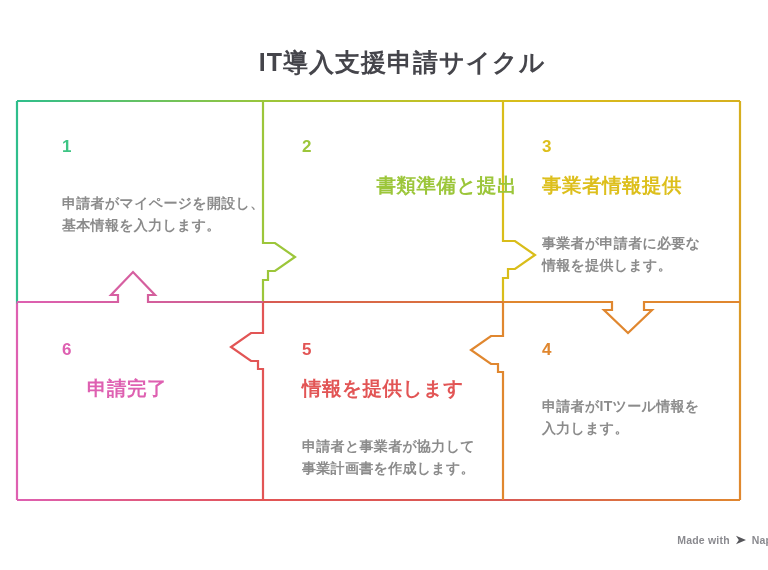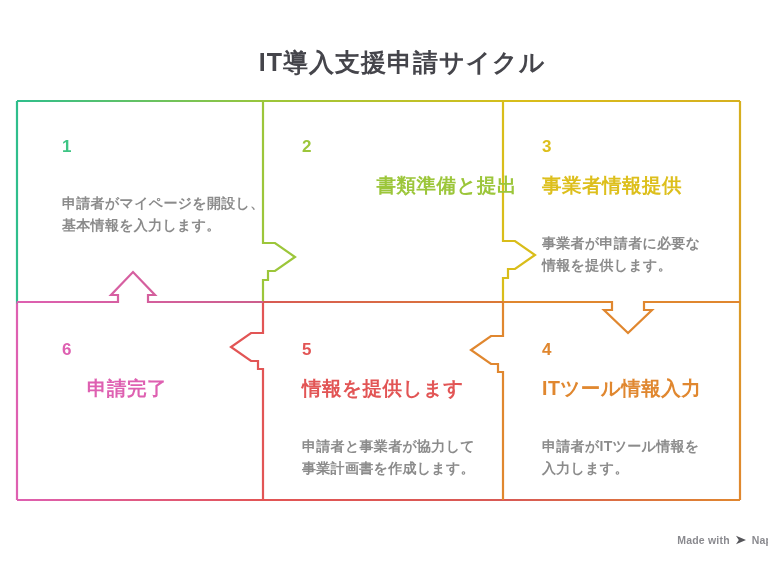--- a/index.html
+++ b/index.html
@@ -95,21 +95,20 @@
 
   <div class="cell" style="left:542px;top:137px;">
     <div class="num" style="color: rgb(221, 191, 28);">3</div>
     <div class="cell-title" style="color: rgb(221, 191, 28);">事業者情報提供</div>
     <div class="cell-desc">事業者が申請者に必要な
 情報を提供します。</div>
   </div>
 
   <div class="cell" style="left:542px;top:340px;">
     <div class="num" style="color: rgb(224, 135, 47);">4</div>
-    <div class="cell-title" style="color: rgb(224, 135, 47);">ITツール情報入力</div>
     <div class="cell-desc">申請者がITツール情報を
 入力します。</div>
   </div>
 
   <div class="cell" style="left:302px;top:340px;">
     <div class="num" style="color: rgb(226, 85, 85);">5</div>
     <div class="cell-title" style="color: rgb(226, 85, 85);">情報を提供します</div>
     <div class="cell-desc">申請者と事業者が協力して
 事業計画書を作成します。</div>
   </div>

